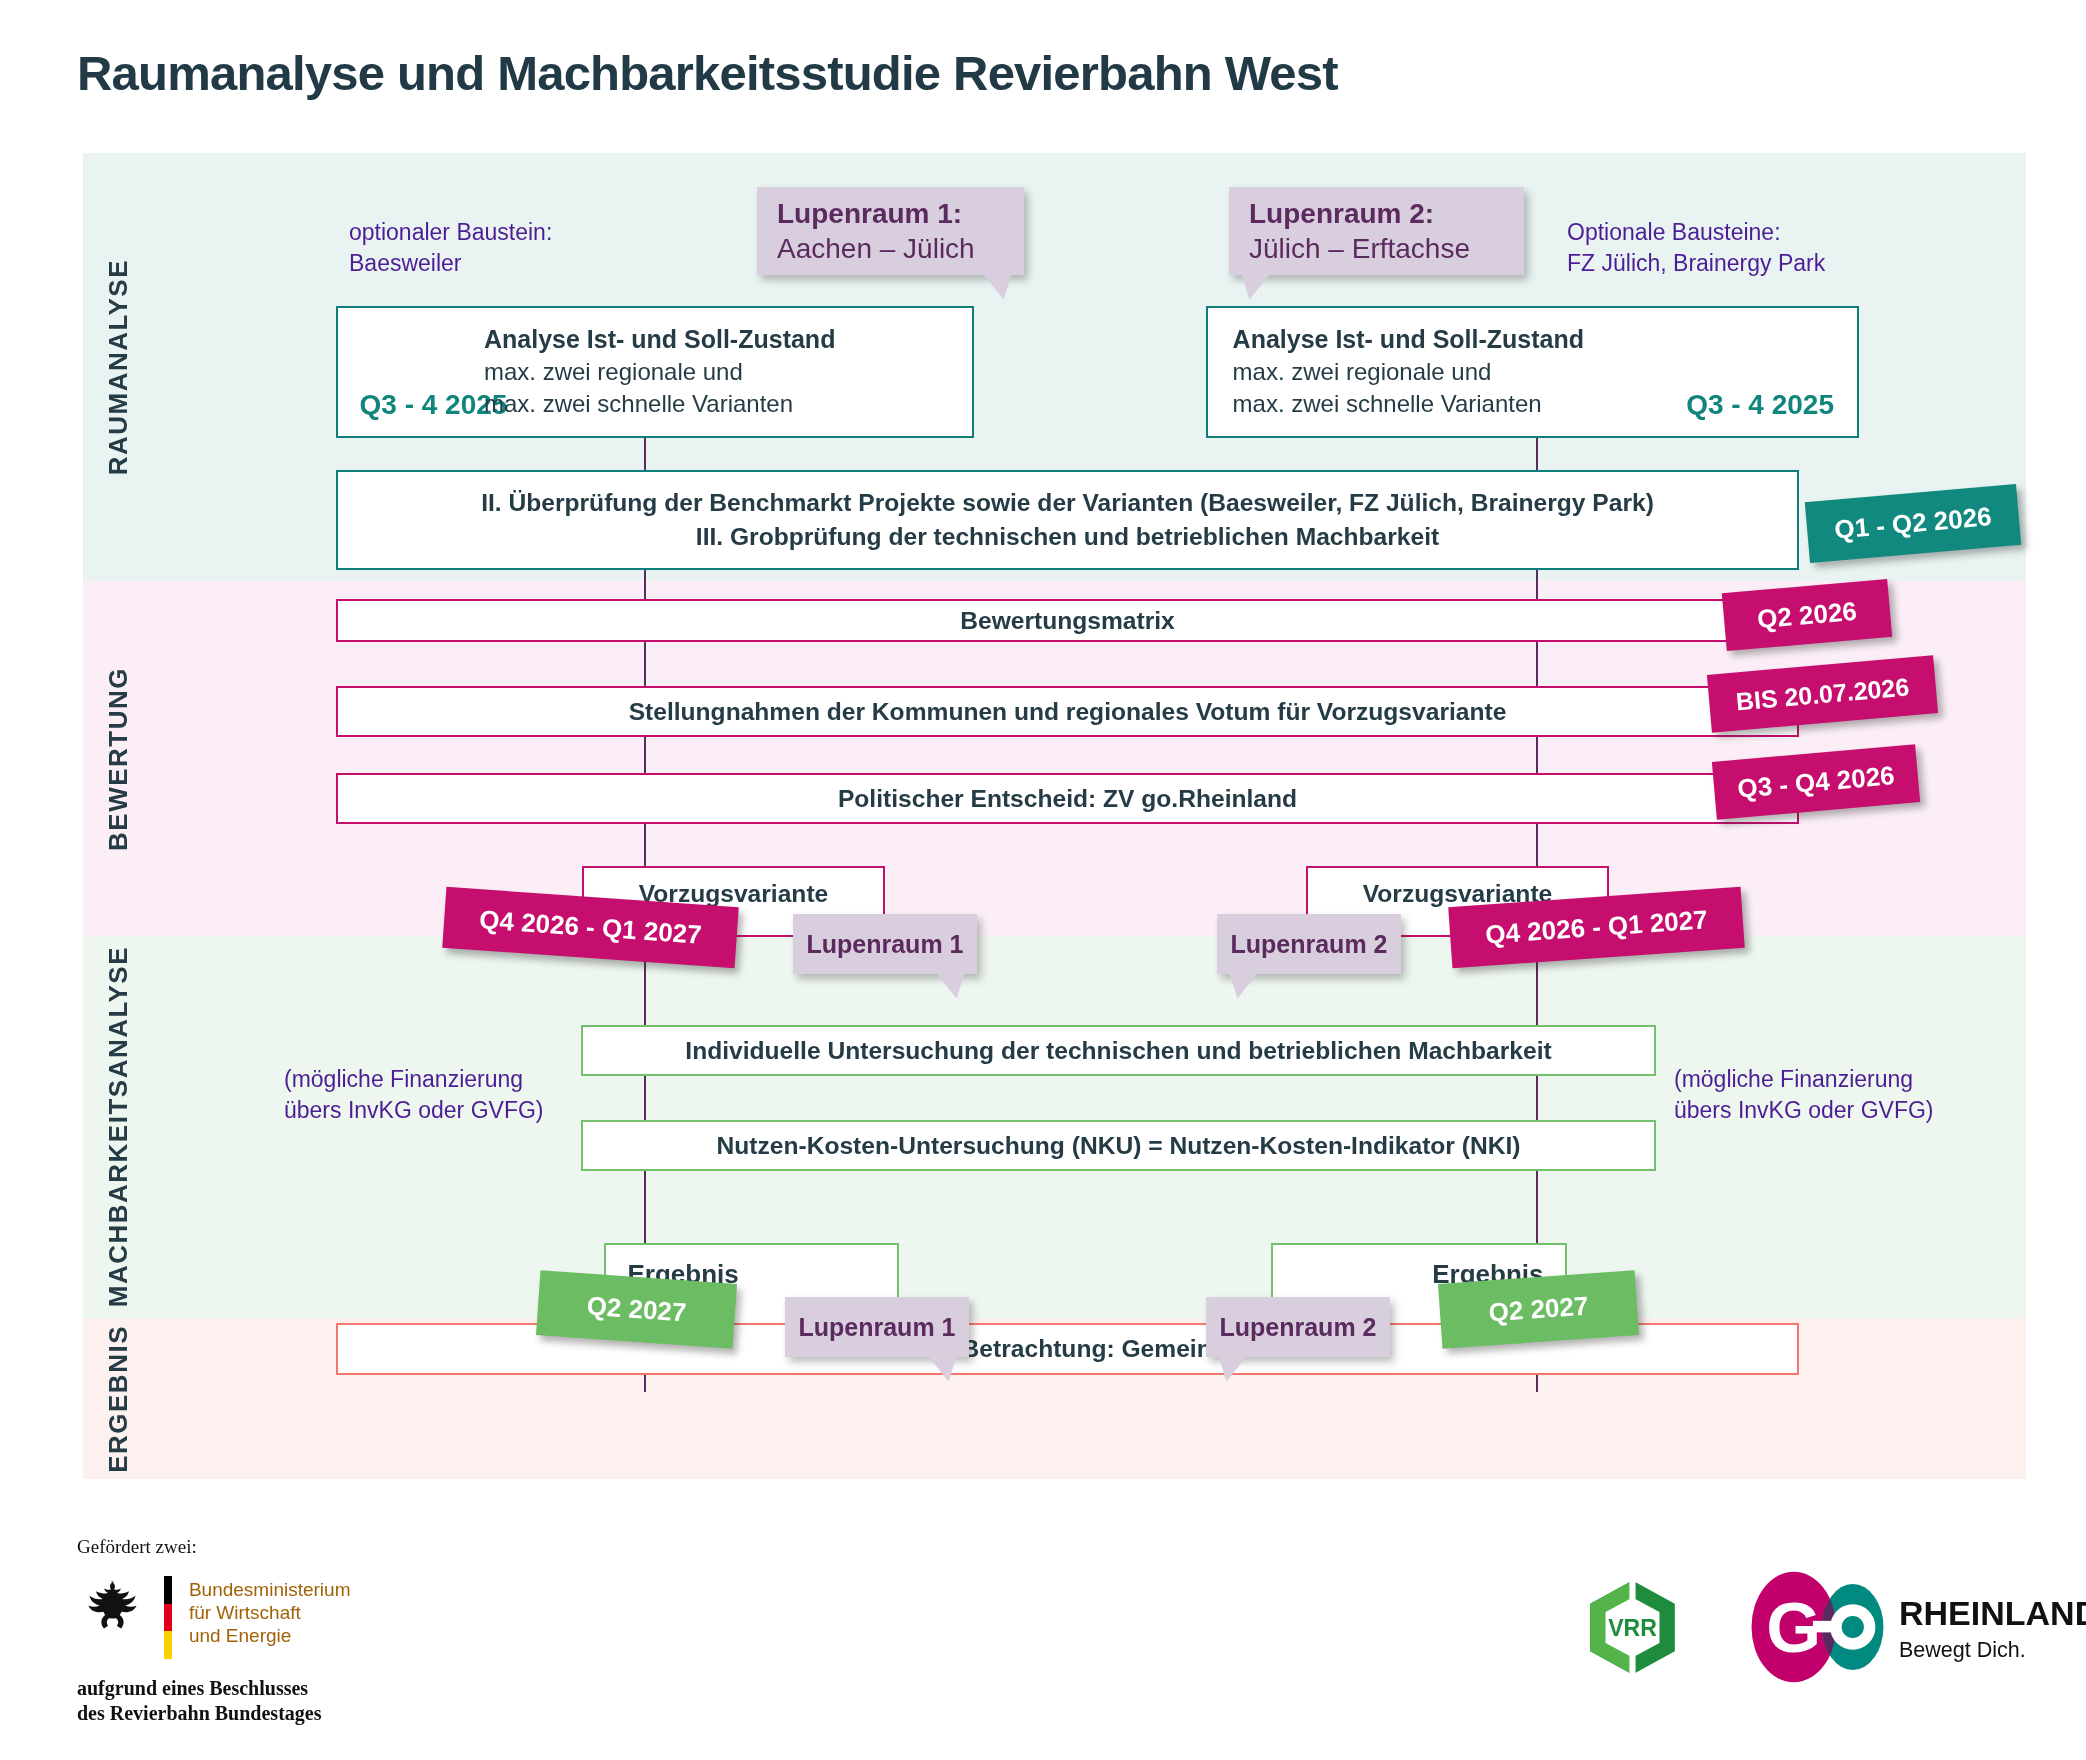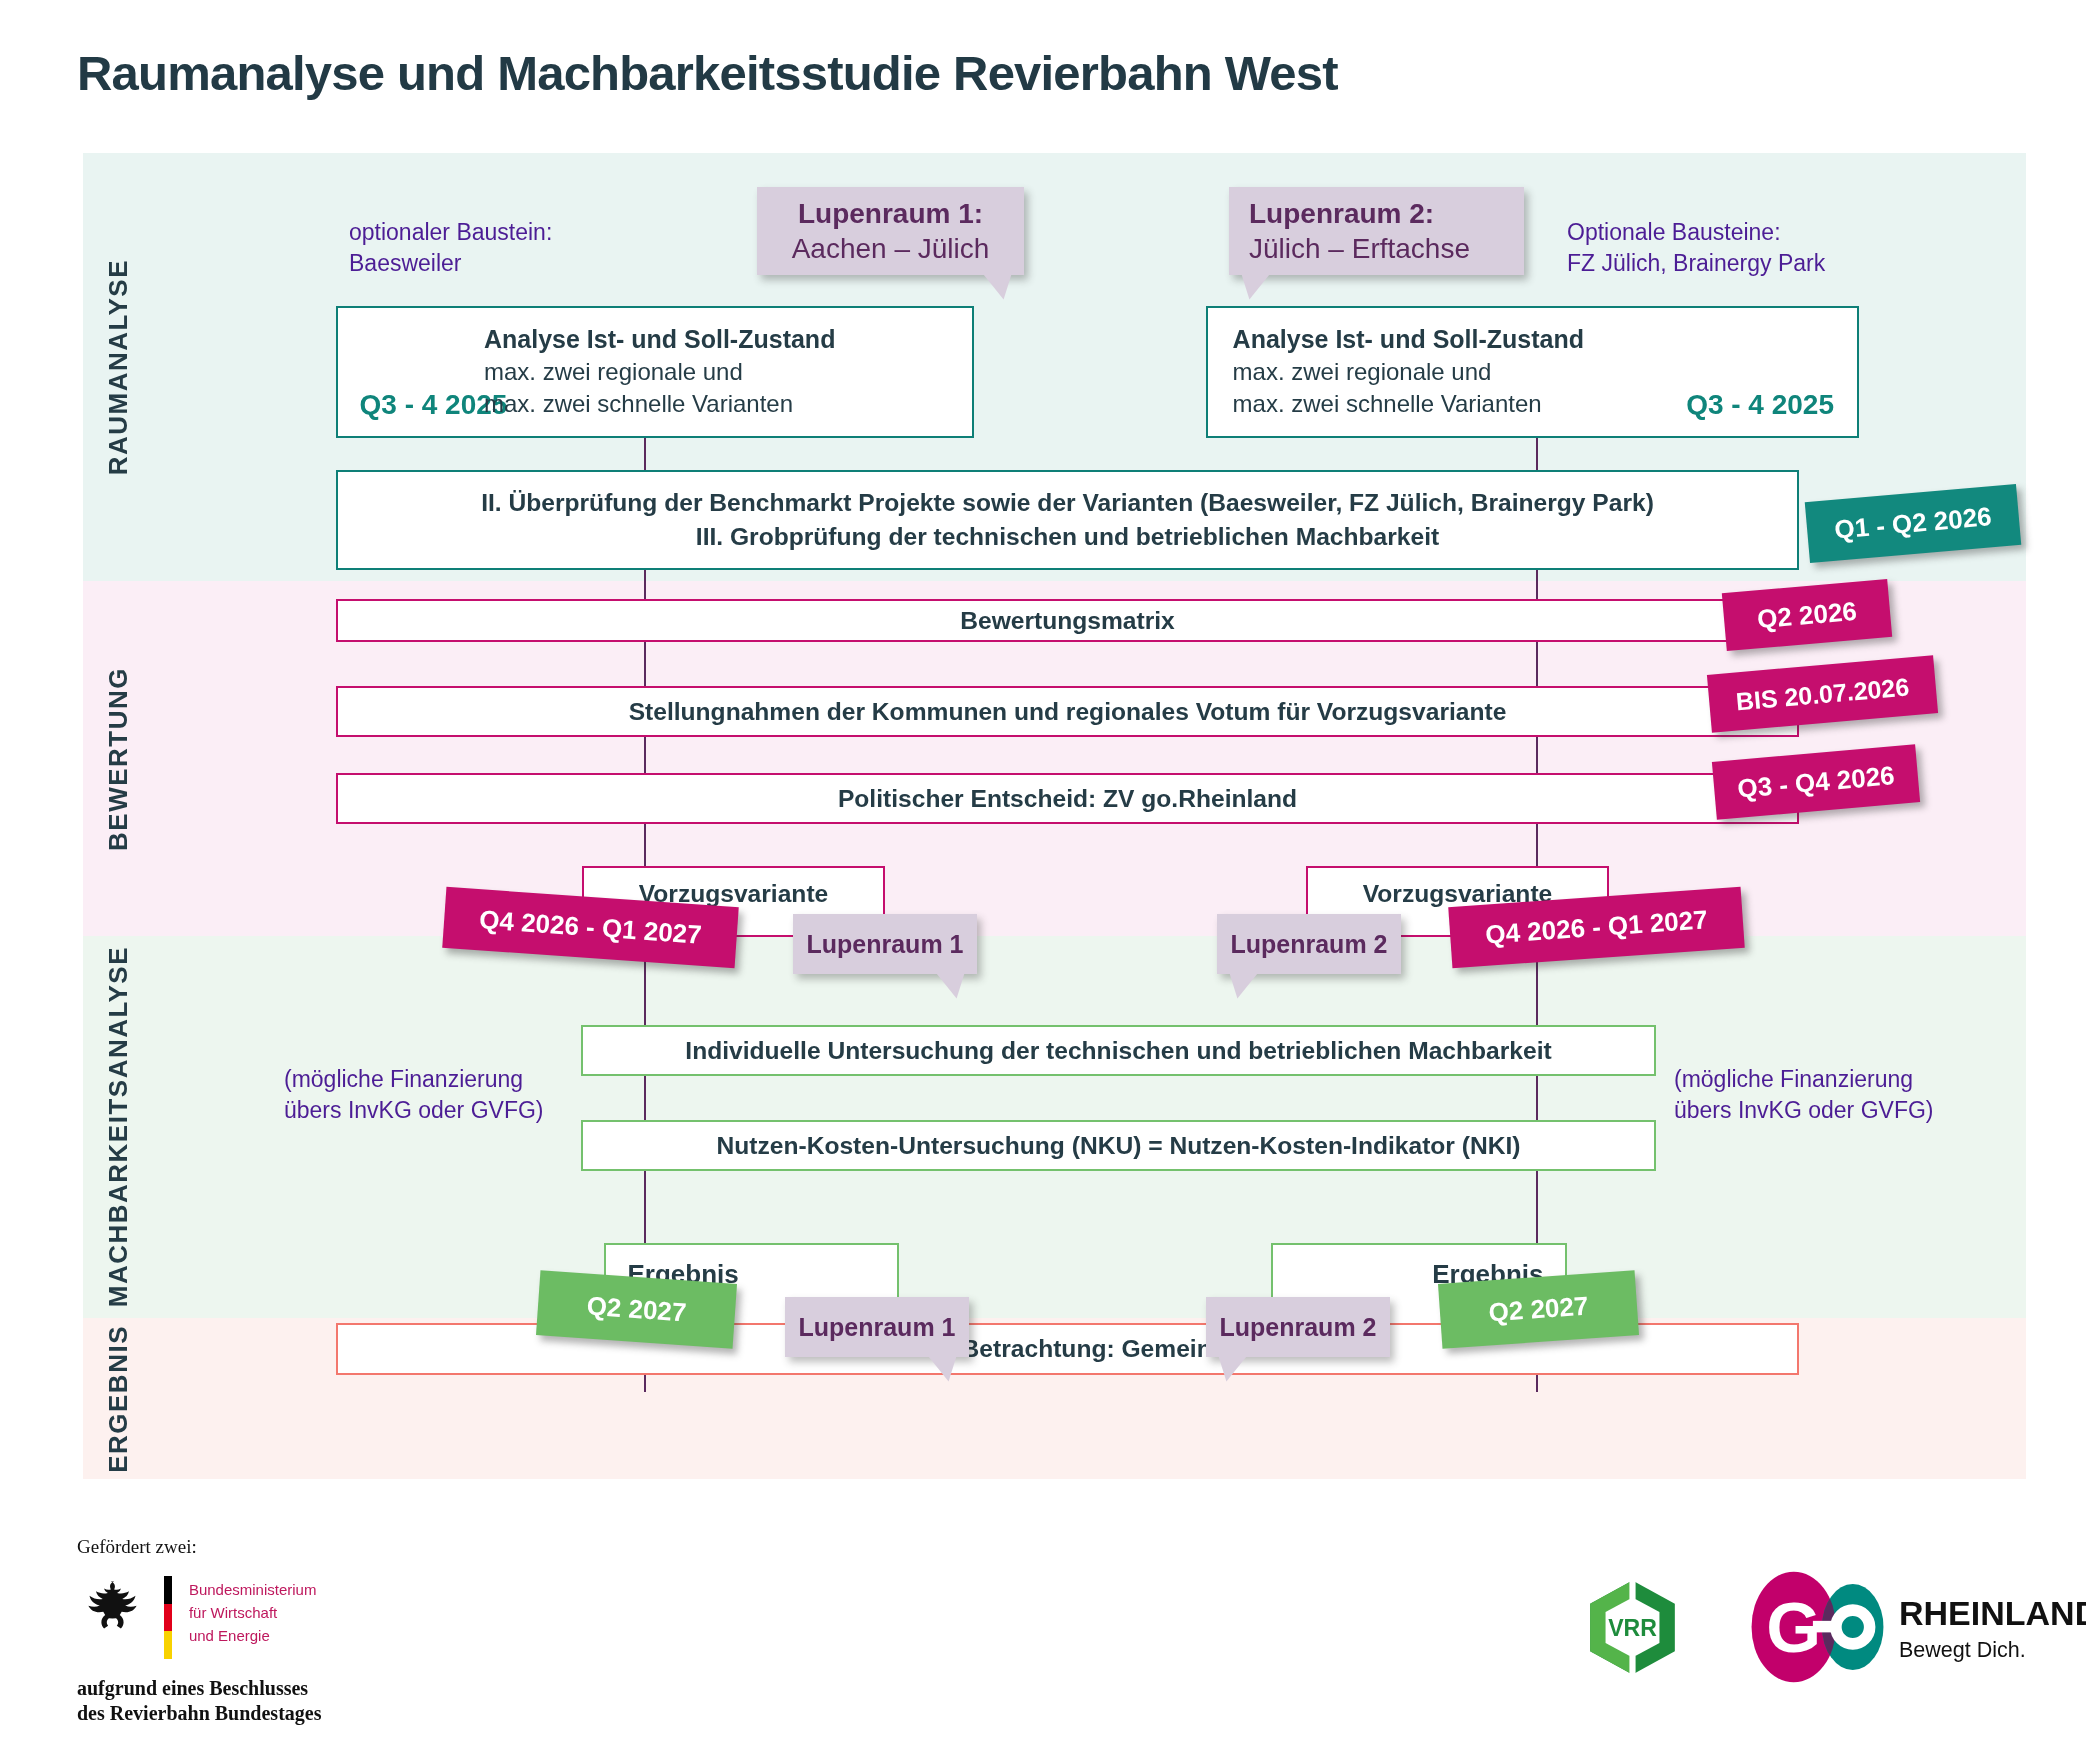--- a/index.html
+++ b/index.html
@@ -68,21 +68,21 @@
   .side-note .b1{font-weight:400;}
 
   .ergebnis-label{position:absolute;font-weight:700;font-size:26px;color:#253c46;z-index:3;}
 
   
   .serif{font-family:"Liberation Serif",serif;}
   .foerder{position:absolute;left:77px;top:1536px;font-size:19px;color:#111111;}
   .bmwi{position:absolute;left:77px;top:1576px;display:flex;align-items:flex-start;z-index:2;}
   .flagbar{width:8.4px;height:83px;margin-left:21.5px;display:flex;flex-direction:column;}
   .flagbar .fb{flex:1;}
-  .bmwi-name{margin-left:17px;font-size:15px;line-height:23px;color:#be185d;padding-top:1.5px;}
+  .bmwi-name{margin-left:17px;font-size:19px;line-height:23px;color:#a16207;padding-top:1.5px;}
   .beschluss{position:absolute;left:77px;top:1676px;font-size:20px;line-height:25px;
              font-weight:700;color:#111111;}
   .vrr-logo{position:absolute;left:1587px;top:1579px;z-index:2;}
   .go-logo{position:absolute;left:1750px;top:1570px;display:flex;align-items:center;z-index:2;}
   .go-words{margin-left:14px;}
   .go-rheinland{font-size:34px;font-weight:700;letter-spacing:0;color:#111111;}
   .go-tagline{font-size:21.5px;font-weight:400;color:#111111;margin-top:4.6px;}
 </style>
 </head>
 <body>
@@ -110,21 +110,21 @@
   </div>
 
   <div class="vline" style="left:644px;top:438px;height:954px;"></div>
   <div class="vline" style="left:1536px;top:438px;height:954px;"></div>
 
   <div class="side-note" style="left:349px;top:217px;">
     <div class="b1">optionaler Baustein:</div>
     <div class="b1">Baesweiler</div>
   </div>
 
-  <div class="bubble bubble-hdr" style="left:757px;top:187px;width:227px;height:88px;align-items:center;">
+  <div class="bubble bubble-hdr" style="left:757px;top:187px;width:227px;height:88px;">
     <span>Lupenraum 1:</span>
     <span class="sub">Aachen – Jülich</span>
     <span class="tail tail-br"></span>
   </div>
 
   <div class="bubble bubble-hdr" style="left:1229px;top:187px;width:255px;height:88px;">
     <span>Lupenraum 2:</span>
     <span class="sub">Jülich – Erftachse</span>
     <span class="tail tail-bl"></span>
   </div>

